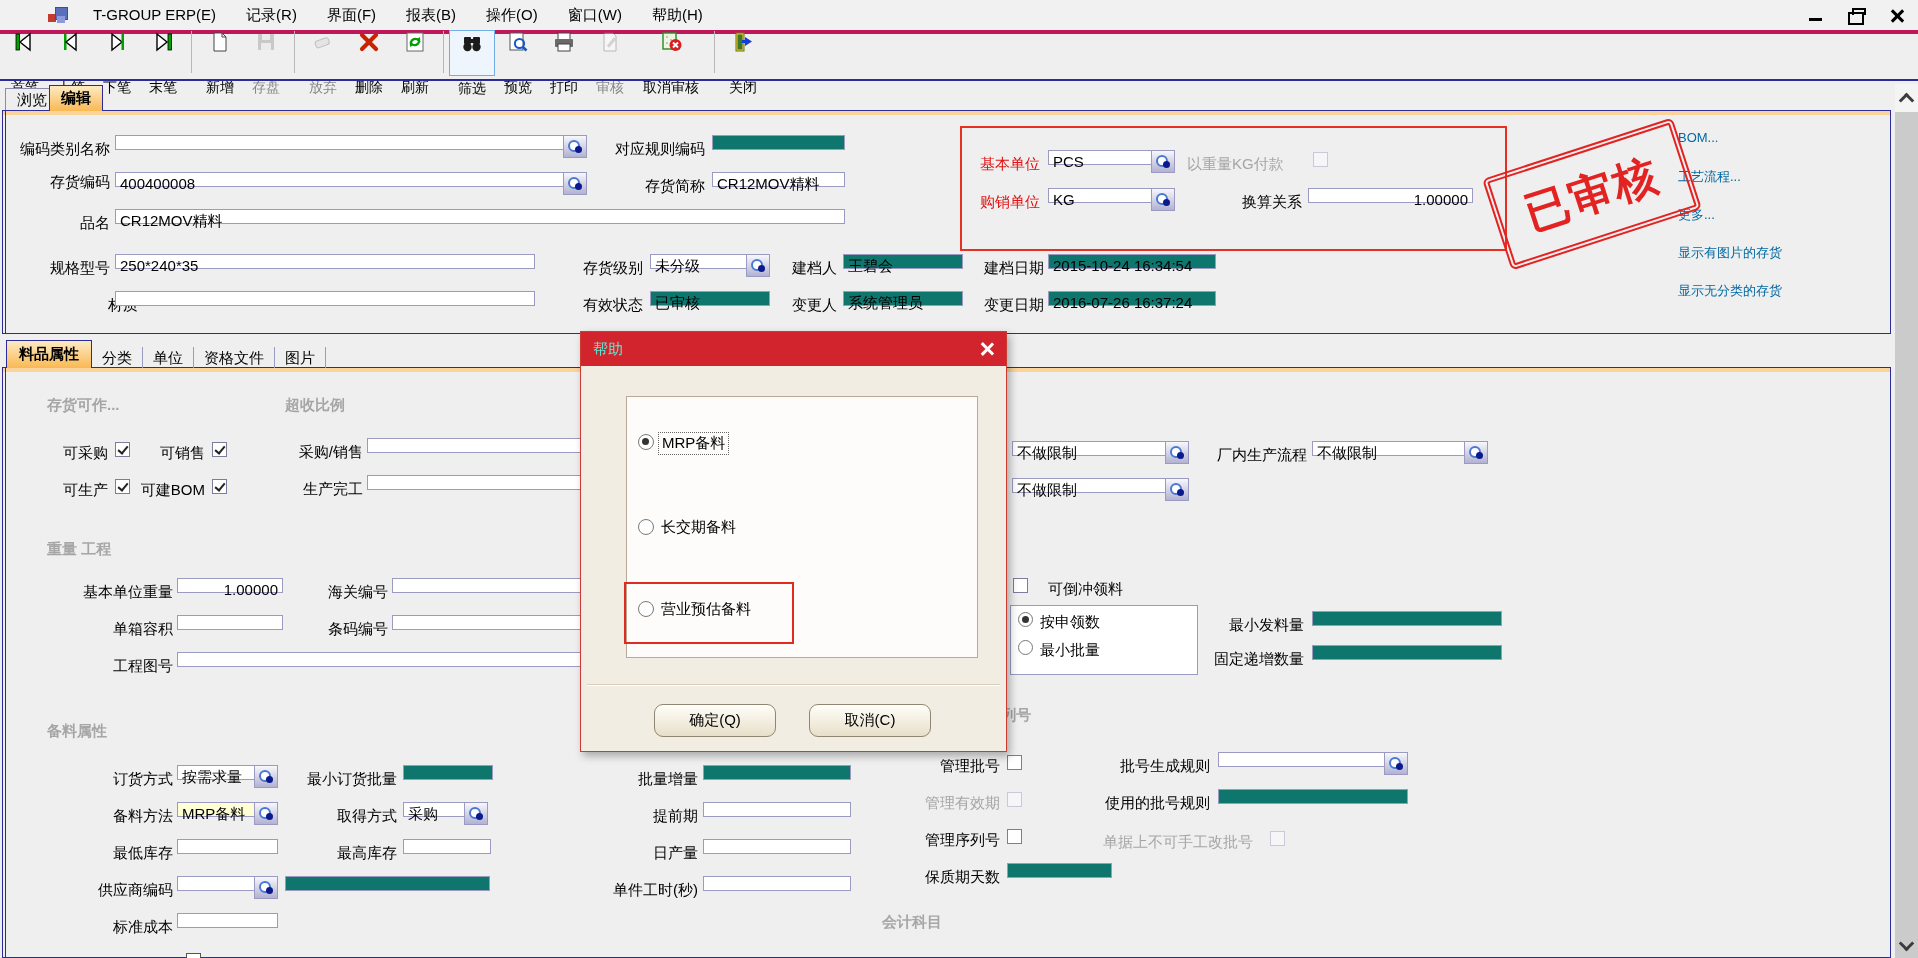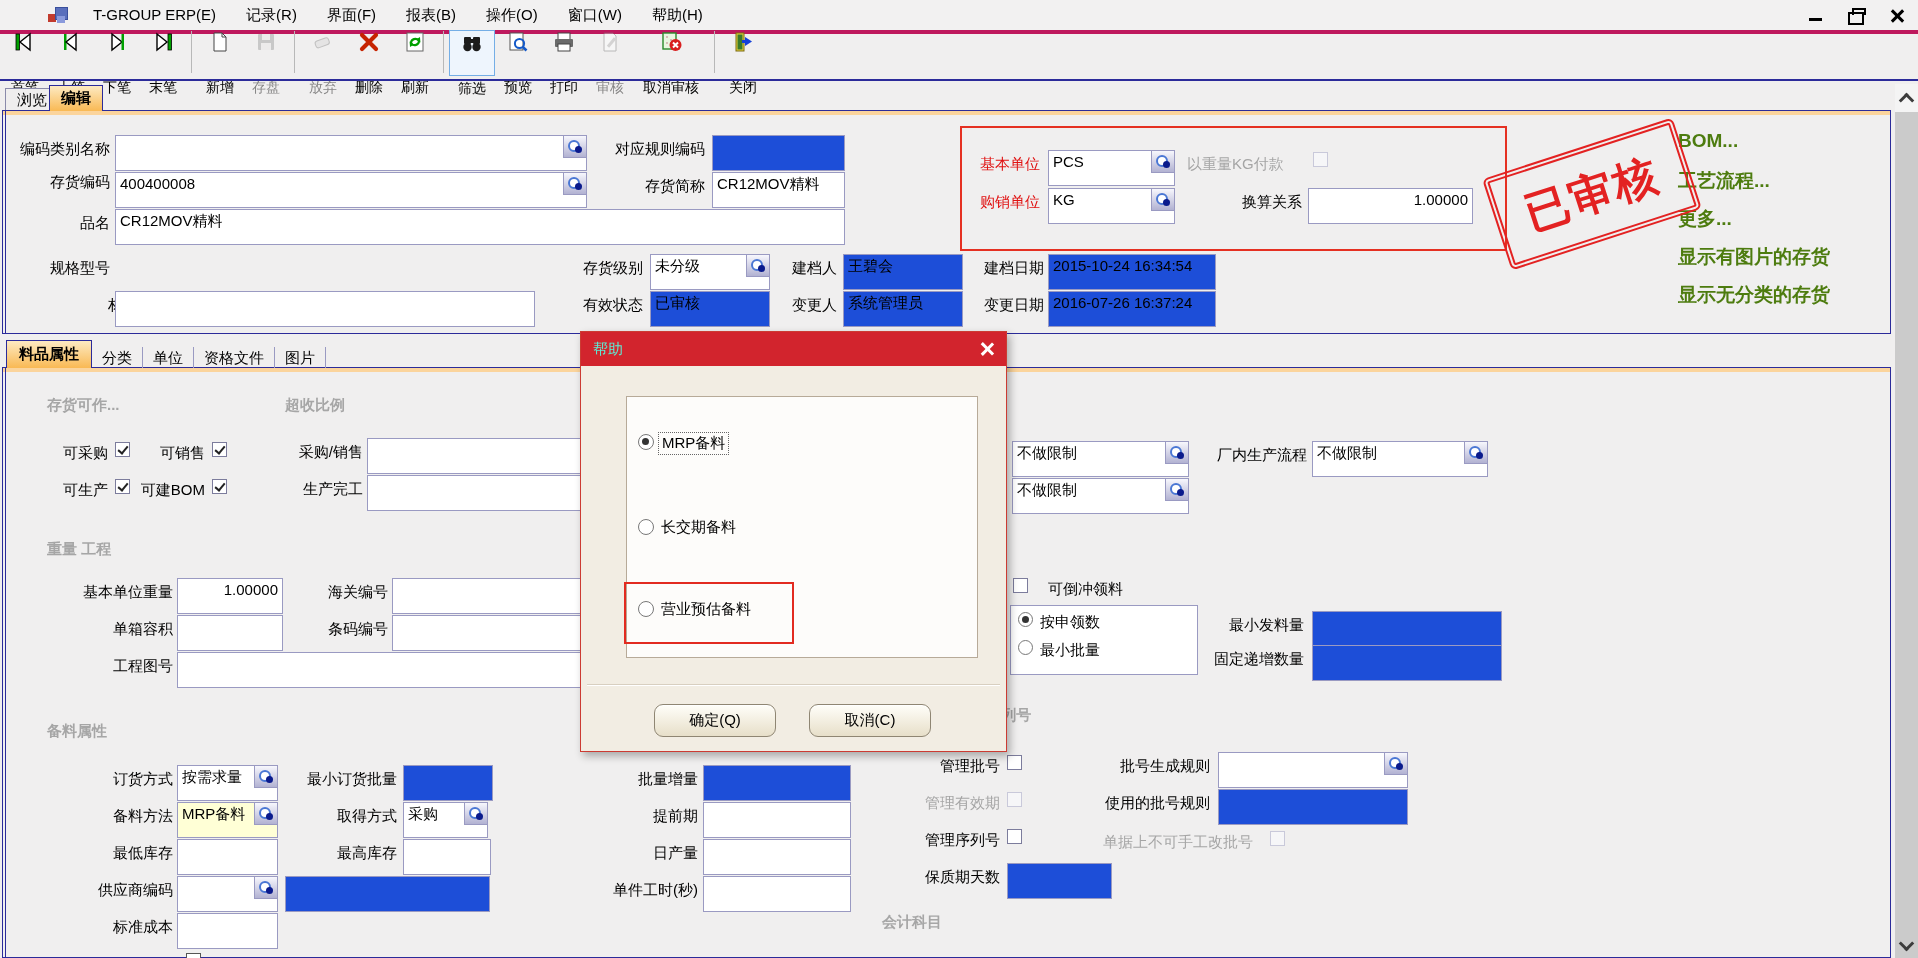--- a/index.html
+++ b/index.html
@@ -44,38 +44,38 @@
   #dpanel{left:2px;top:367px;width:1889px;height:591px;}
   #subtabs{position:absolute;left:6px;top:341px;height:27px;display:flex;align-items:flex-end;font-size:15px;z-index:5;}
   .stab{height:21px;line-height:21px;padding:0 10px;border-right:1px solid #9a9ac2;}
   .stab.active{height:27px;line-height:26px;padding:0 12px;font-weight:bold;
     background:linear-gradient(180deg,#fdeac2,#f9b954);border:1px solid #2b2b9a;border-bottom:none;}
   
   .lbl{position:absolute;height:20px;line-height:20px;font-size:15px;text-align:right;white-space:nowrap;}
   .lleft{text-align:left;}
   .red{color:#e01212;}
   .gray{color:#a5a5a5;}
-  .fld{position:absolute;height:36px;background:#fff;border:1px solid #9a9ac2;box-sizing:border-box;
+  .fld{position:absolute;height:15px;background:#fff;border:1px solid #9a9ac2;box-sizing:border-box;
     font-size:15px;line-height:21px;padding:0 4px;white-space:nowrap;}
-  .ro{background:#1d4ed8;}
+  .ro{background:#0f766e;}
   .num{text-align:right;}
   .ylw{background:#ffffd6;}
   .lk{padding-right:27px;}
   .mag{position:absolute;right:-1px;top:-1px;width:24px;height:23px;box-sizing:border-box;
     background:linear-gradient(180deg,#f7f7fd,#b2b2d2);border:1px solid #9a9ac2;}
   .mag::before{content:'';position:absolute;left:4px;top:4px;width:8px;height:8px;border:2px solid #4a77d4;border-radius:50%;background:#fff;}
   .mag::after{content:'';position:absolute;right:4px;bottom:4px;width:7px;height:7px;border-radius:50%;background:#0a1a8c;}
   .sect{position:absolute;font-size:15px;font-weight:bold;color:#a6a6a6;white-space:nowrap;}
   .cb{position:absolute;width:15px;height:15px;background:#fff;border:1px solid #7c7c9c;box-sizing:border-box;}
   .cb.on::before{content:'';position:absolute;left:2px;top:3px;width:8px;height:4px;
     border-left:2px solid #222;border-bottom:2px solid #222;transform:rotate(-50deg);}
   .cb.dis{border-color:#c9c9da;background:#f6f6f8;}
   .rd{position:absolute;width:15px;height:15px;border-radius:50%;background:#fff;border:1px solid #787878;box-sizing:border-box;}
   .rd.on::before{content:'';position:absolute;left:3px;top:3px;width:7px;height:7px;border-radius:50%;background:#333;}
-  .link{position:absolute;font-size:19px;font-weight:bold;color:#4d7c0f;white-space:nowrap;cursor:pointer;}
+  .link{position:absolute;font-size:13px;font-weight:normal;color:#0369a1;white-space:nowrap;cursor:pointer;}
   
   #audit-box{position:absolute;left:960px;top:126px;width:543px;height:121px;border:2px solid #e53022;z-index:6;pointer-events:none;}
   #stamp{position:absolute;left:1492px;top:146px;width:188px;height:84px;transform:rotate(-18deg);
     border:6px double #e32222;border-radius:6px;color:#e32222;font-size:44px;font-weight:bold;
     display:flex;align-items:center;justify-content:center;z-index:6;letter-spacing:2px;}
   
   #modal{position:absolute;left:580px;top:331px;width:425px;height:419px;background:#f2ede3;
     border:1px solid #cc3b33;box-shadow:3px 4px 8px rgba(0,0,0,.3);z-index:100;}
   #modal-title{position:absolute;left:0;top:0;width:100%;height:34px;background:#d2242d;color:#5eead4;
     display:flex;align-items:center;padding:0 12px;font-size:15px;box-sizing:border-box;}
@@ -295,20 +295,21 @@
 
   <div class="lbl" style="left:0;top:172px;width:110px;">存货编码</div>
   <div class="fld lk" style="left:115px;top:172px;width:472px;"><span>400400008</span><span class="mag"></span></div>
   <div class="lbl" style="left:592px;top:176px;width:113px;">存货简称</div>
   <div class="fld" style="left:712px;top:172px;width:133px;">CR12MOV精料</div>
 
   <div class="lbl" style="left:0;top:213px;width:110px;">品名</div>
   <div class="fld" style="left:115px;top:209px;width:730px;">CR12MOV精料</div>
 
   <div class="lbl" style="left:0;top:258px;width:110px;">规格型号</div>
+  <div class="fld" style="left:115px;top:254px;width:420px;">250*240*35</div>
   <div class="lbl" style="left:558px;top:258px;width:85px;">存货级别</div>
   <div class="fld lk" style="left:650px;top:254px;width:120px;"><span>未分级</span><span class="mag"></span></div>
   <div class="lbl" style="left:773px;top:258px;width:64px;">建档人</div>
   <div class="fld ro" style="left:843px;top:254px;width:120px;">王碧会</div>
   <div class="lbl" style="left:966px;top:258px;width:78px;">建档日期</div>
   <div class="fld ro" style="left:1048px;top:254px;width:168px;">2015-10-24 16:34:54</div>
 
   <div class="lbl" style="left:0;top:295px;width:110px;padding-left:28px;">材质</div>
   <div class="fld" style="left:115px;top:291px;width:420px;"></div>
   <div class="lbl" style="left:558px;top:295px;width:85px;">有效状态</div>

